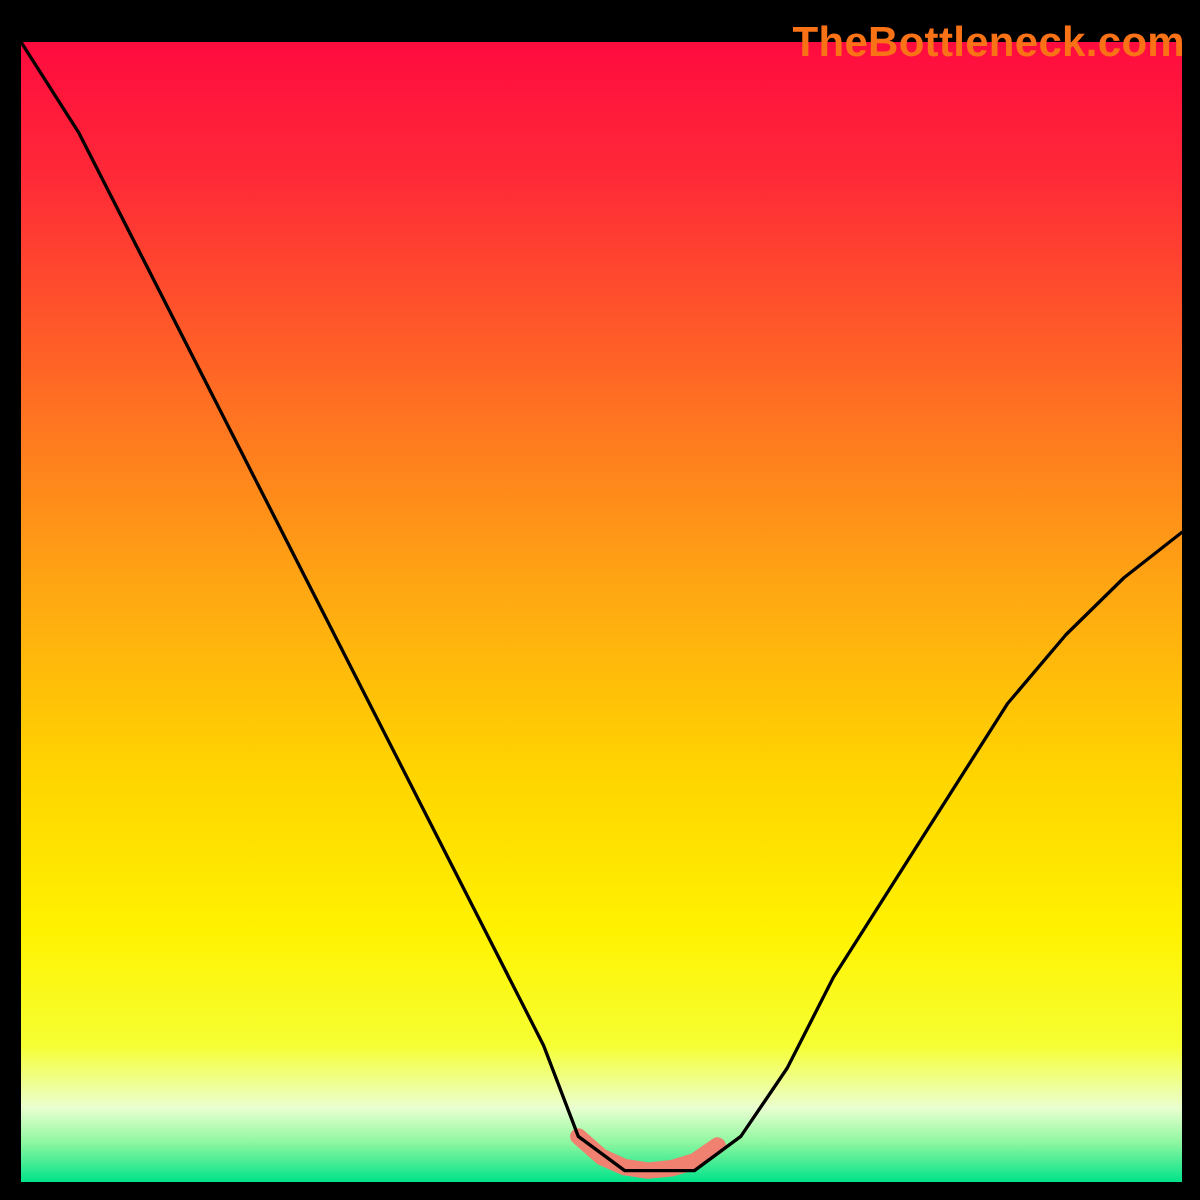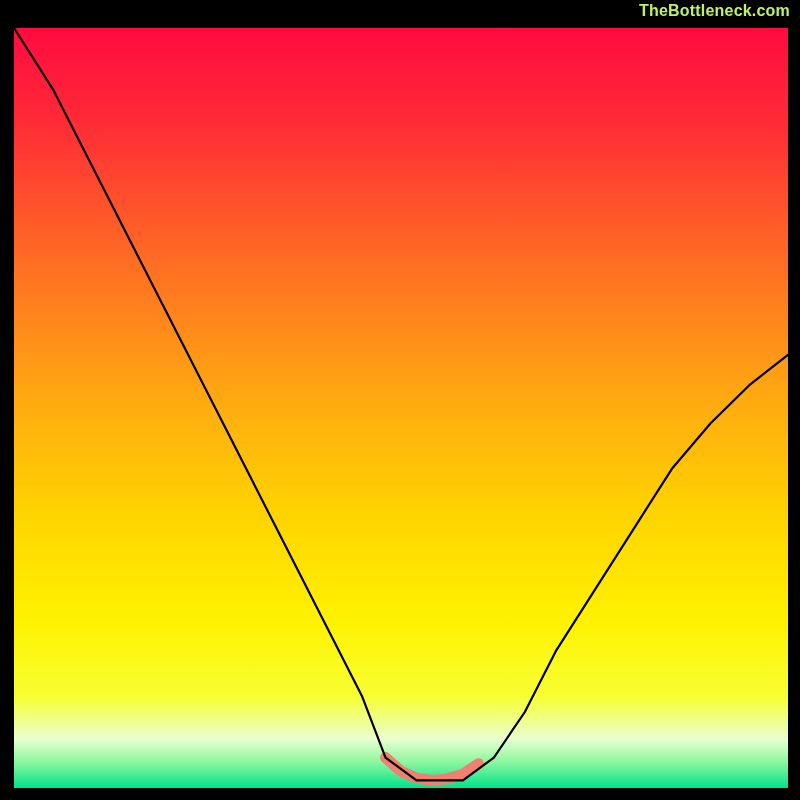--- a/index.html
+++ b/index.html
@@ -11,25 +11,25 @@
     overflow: hidden;
   }
   .outer {
     width: 800px;
     height: 800px;
     background: #000000;
     position: relative;
   }
   .watermark {
     position: absolute;
-    top: 2px;
+    top: 12px;
     right: 10px;
-    color: #bef264;
+    color: #f97316;
     font-family: Arial, Helvetica, sans-serif;
-    font-size: 16px;
+    font-size: 28px;
     font-weight: bold;
     letter-spacing: 0.2px;
     z-index: 10;
   }
   .plot {
     position: absolute;
     left: 14px;
     top: 28px;
     width: 774px;
     height: 760px;

